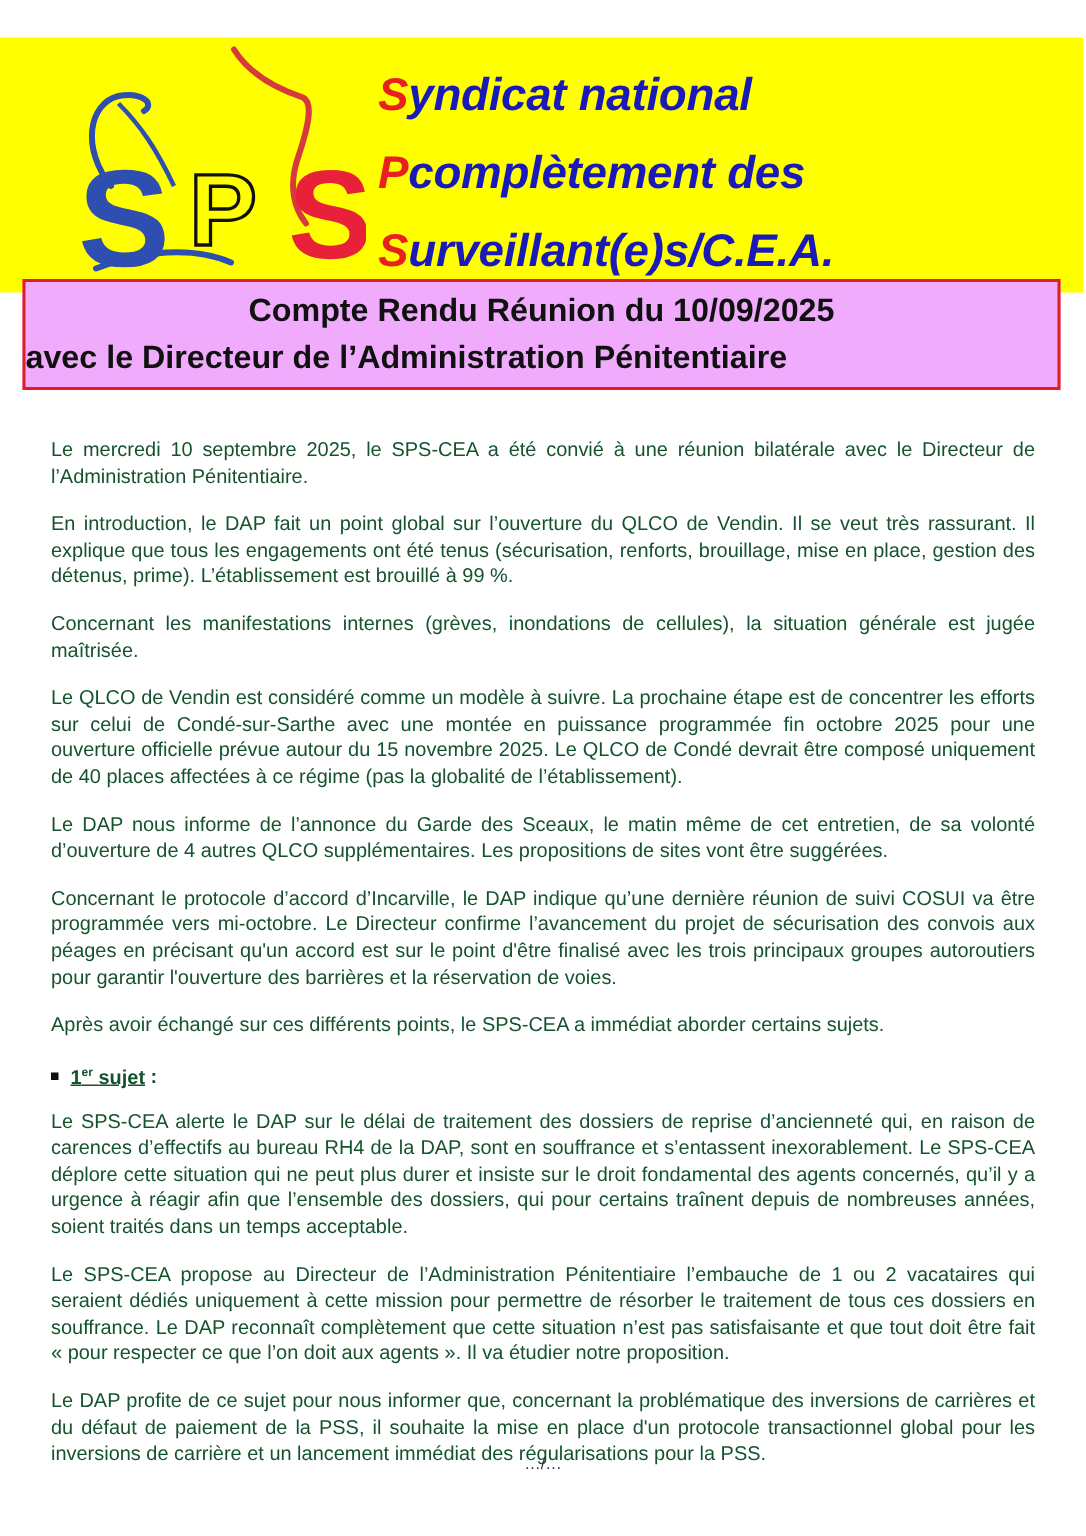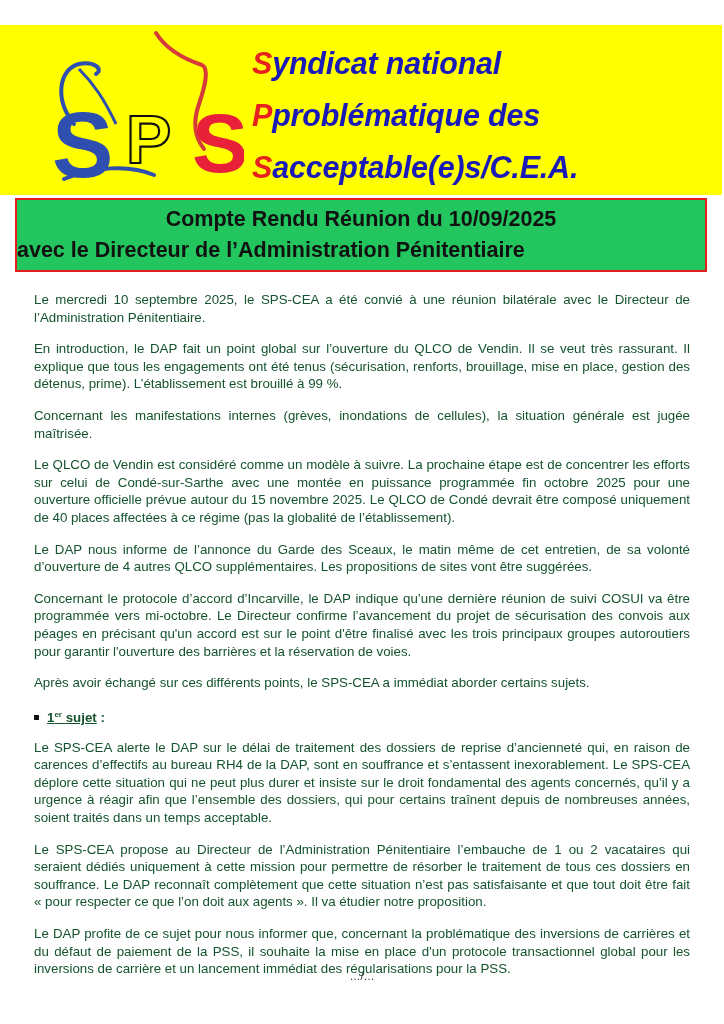--- a/index.html
+++ b/index.html
@@ -4,21 +4,21 @@
 <style>
   html, body { margin: 0; padding: 0; background: #ffffff; }
   body { width: 724px; height: 1024px; position: relative; overflow: hidden; font-family: "Liberation Sans", sans-serif; color: #111; }
 
   .banner { position: absolute; left: 0; top: 25px; width: 722px; height: 170px; background: #ffff00; }
   .logo { position: absolute; left: 34px; top: 4px; width: 210px; height: 162px; }
   .org-name { position: absolute; left: 252px; top: 12px; }
   .org-line { font-family: "Liberation Sans", sans-serif; font-style: italic; font-weight: bold; font-size: 30.5px; color: #1a1ab8; line-height: 52px; white-space: nowrap; letter-spacing: -0.2px; }
   .org-line .init { color: #e8201f; }
 
-  .title-box { position: absolute; left: 15px; top: 198px; width: 688px; height: 70px; background: #22c55e; border: 2px solid #e21d1d; box-sizing: content-box; }
+  .title-box { position: absolute; left: 15px; top: 186px; width: 688px; height: 70px; background: #f0abfc; border: 2px solid #e21d1d; box-sizing: content-box; }
   .title-line { text-align: center; font-weight: bold; font-size: 21.5px; color: #111; line-height: 31px; white-space: nowrap; }
   .title-line.l1 { margin-top: 4px; }
   .title-line.l2 { text-align: left; }
 
   .body { position: absolute; left: 34px; top: 291px; width: 656px; font-size: 13.3px; line-height: 17.6px; color: #14532d; }
   .para { margin: 0 0 14px 0; text-align: justify; }
   .para.nojust { text-align: left; }
   .subject { font-weight: bold; margin: 0 0 12px 0; display: flex; align-items: baseline; }
   .bullet { display: inline-block; width: 5px; height: 5px; background: #111; margin-right: 8px; position: relative; top: -2px; }
   .subj-label { text-decoration: underline; }
@@ -39,22 +39,22 @@
 
     <text x="92" y="134" font-family="Liberation Sans, sans-serif" font-weight="bold" font-size="68" fill="#ffff00" stroke="#111" stroke-width="2.2">P</text>
 
     <path d="M122 4 C 132 20, 150 30, 168 36 C 176 40, 170 60, 165 75 C 158 95, 162 110, 170 120" fill="none" stroke="#d73a3a" stroke-width="4" stroke-linecap="round"></path>
 
     <text x="158" y="143" font-family="Liberation Sans, sans-serif" font-weight="bold" font-size="84" fill="#e8203a">S</text>
   </svg>
 
   <div class="org-name">
     <div class="org-line"><span class="init">S</span><span>yndicat national</span></div>
-    <div class="org-line"><span class="init">P</span><span>problématique des</span></div>
-    <div class="org-line"><span class="init">S</span><span>acceptable(e)s/C.E.A.</span></div>
+    <div class="org-line"><span class="init">P</span><span>complètement des</span></div>
+    <div class="org-line"><span class="init">S</span><span>urveillant(e)s/C.E.A.</span></div>
   </div>
 </div>
 
 <div class="title-box">
   <div class="title-line l1">Compte Rendu Réunion du 10/09/2025</div>
   <div class="title-line l2">avec le Directeur de l’Administration Pénitentiaire</div>
 </div>
 
 <div class="body">
   <p class="para">Le mercredi 10 septembre 2025, le SPS-CEA a été convié à une réunion bilatérale avec le Directeur de l’Administration Pénitentiaire.</p>

